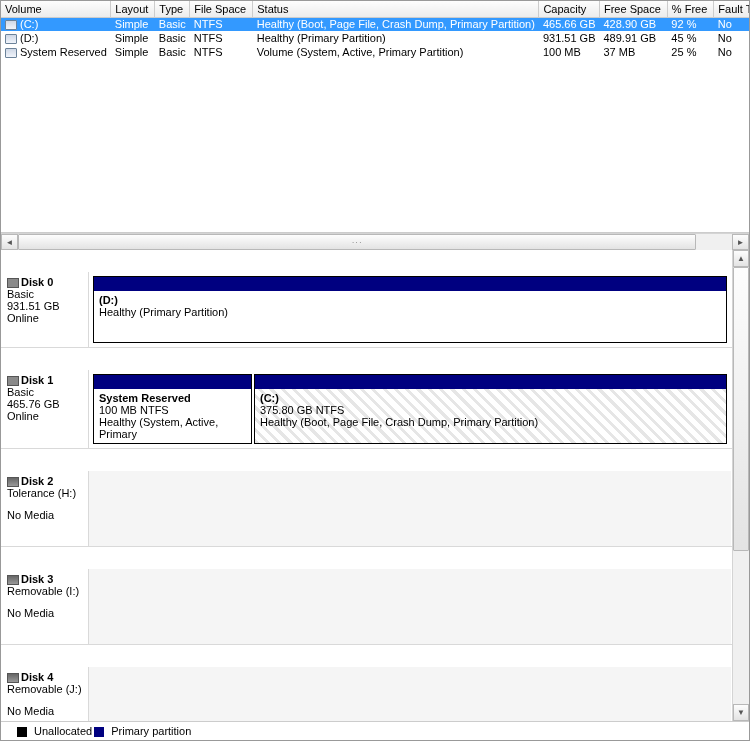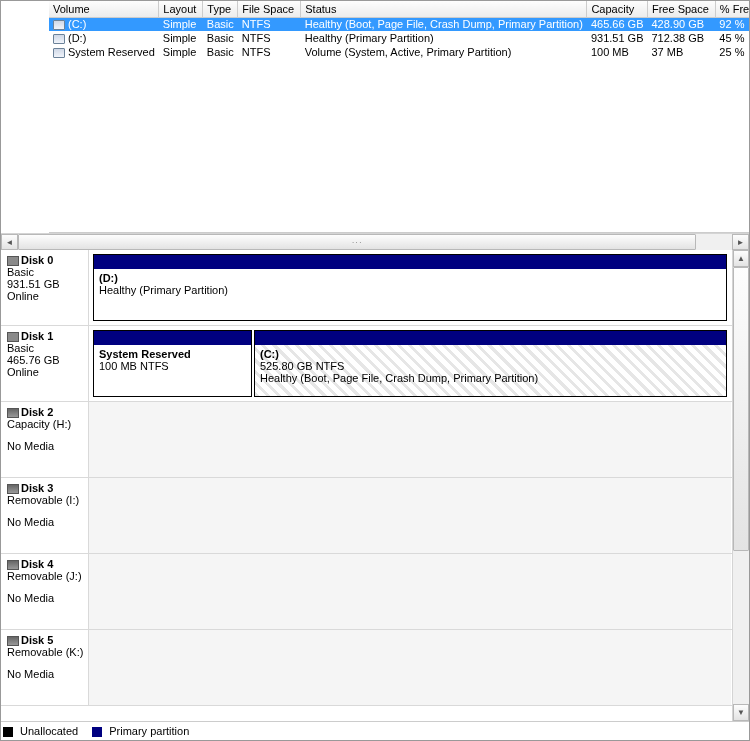--- a/index.html
+++ b/index.html
@@ -6,21 +6,21 @@
 body {
   font-family: "Segoe UI", Tahoma, sans-serif;
   font-size: 11px;
   background: #fff;
   width: 750px;
   height: 741px;
   overflow: hidden;
   border: 1px solid #999;
 }
 .container { display: flex; flex-direction: column; height: 100%; }
-.top-pane { height: 232px; overflow: hidden; border-bottom: 1px solid #ccc; margin-left: 48px; }
+.top-pane { height: 232px; overflow: hidden; border-bottom: 1px solid #ccc; }
 .table-wrap { overflow: auto; height: 100%; }
 table { border-collapse: collapse; width: 100%; white-space: nowrap; }
 th {
   background: linear-gradient(#fdfdfd, #ececec);
   border-right: 1px solid #ccc;
   border-bottom: 1px solid #ccc;
   font-weight: normal;
   text-align: left;
   padding: 1px 6px 1px 4px;
   height: 16px;
@@ -67,20 +67,21 @@
   flex: 1;
   overflow: auto;
   background: #fff;
   position: relative;
 }
 .disk-row {
   display: flex;
   align-items: stretch;
   min-height: 76px;
   border-bottom: 1px solid #d9d9d9;
+  margin-top: 22px;
 }
 .disk-info {
   width: 88px;
   padding: 4px 4px 4px 6px;
   background: #fff;
   border-right: 1px solid #d9d9d9;
 }
 .disk-title { font-weight: bold; }
 .disk-icon {
   display: inline-block;
@@ -118,23 +119,23 @@
   flex: 1;
   overflow: hidden;
   font-size: 11px;
 }
 .partition .p-body .p-name { font-weight: bold; }
 .partition.hatched .p-body {
   background-image: repeating-linear-gradient(45deg, #e6e6e6 0 3px, #fff 3px 8px);
 }
 .legend {
   border-top: 1px solid #ccc;
-  padding: 3px 2px;
-  display: flex;
-  gap: 14px;
+  padding: 3px 16px;
+  display: flex;
+  gap: 2px;
   align-items: center;
   background: #fff;
 }
 .legend-sw {
   display: inline-block;
   width: 10px; height: 10px;
   margin-right: 4px;
   vertical-align: middle;
 }
 .legend-sw.unalloc { background: #000; }
@@ -181,21 +182,21 @@
               <td>92 %</td>
               <td>No</td>
             </tr>
             <tr>
               <td><span class="vol-icon"></span>(D:)</td>
               <td>Simple</td>
               <td>Basic</td>
               <td>NTFS</td>
               <td>Healthy (Primary Partition)</td>
               <td>931.51 GB</td>
-              <td>712.38 GB</td>
+              <td>489.91 GB</td>
               <td>45 %</td>
               <td>No</td>
             </tr>
             <tr>
               <td><span class="vol-icon"></span>System Reserved</td>
               <td>Simple</td>
               <td>Basic</td>
               <td>NTFS</td>
               <td>Volume (System, Active, Primary Partition)</td>
               <td>100 MB</td>
@@ -241,36 +242,37 @@
             <div>Basic</div>
             <div>465.76 GB</div>
             <div style="">Online</div>
           </div>
           <div class="disk-parts" style="margin-right: 18px;">
             <div class="partition" style="flex: 0.25 1 0%;">
               <div class="p-header"></div>
               <div class="p-body">
                 <div class="p-name">System Reserved</div>
                 <div>100 MB NTFS</div>
+                <div>Healthy (System, Active, Primary</div>
               </div>
             </div>
             <div class="partition hatched" style="flex: 0.75 1 0%;">
               <div class="p-header"></div>
               <div class="p-body">
                 <div class="p-name">(C:)</div>
-                <div>525.80 GB NTFS</div>
+                <div>375.80 GB NTFS</div>
                 <div>Healthy (Boot, Page File, Crash Dump, Primary Partition)</div>
               </div>
             </div>
           </div>
         </div>
         <div class="disk-row nomedia">
           <div class="disk-info">
             <div class="disk-title"><span class="disk-icon rem"></span>Disk 2</div>
-            <div>Capacity (H:)</div>
+            <div>Tolerance (H:)</div>
             <div style="margin-top:10px">No Media</div>
           </div>
           <div class="disk-parts empty" style="margin-right: 18px;"></div>
         </div>
         <div class="disk-row nomedia">
           <div class="disk-info">
             <div class="disk-title"><span class="disk-icon rem"></span>Disk 3</div>
             <div>Removable (I:)</div>
             <div style="margin-top:10px">No Media</div>
           </div>

